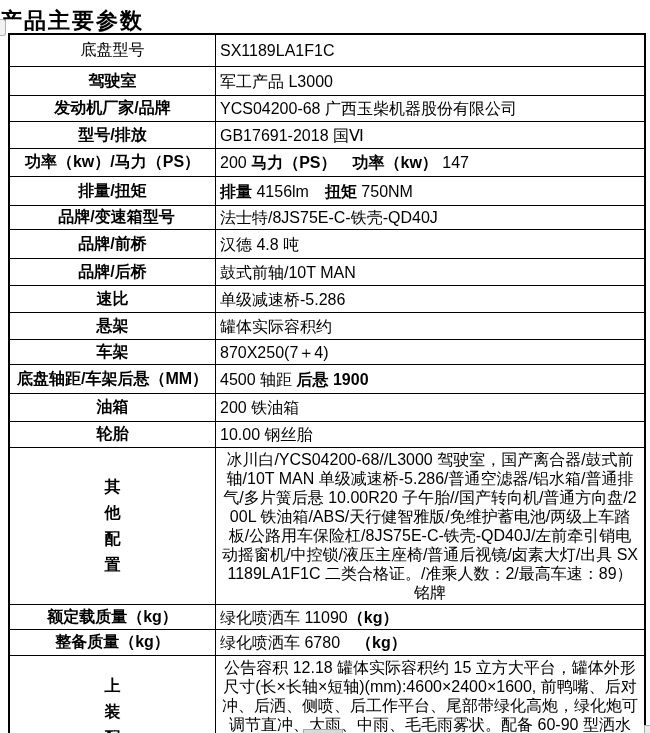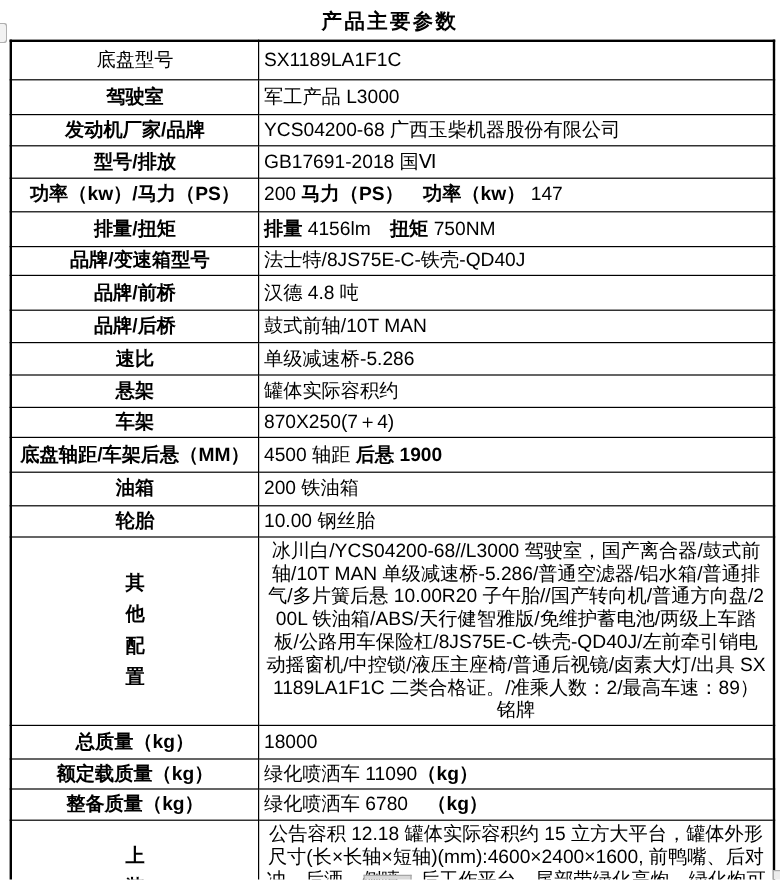--- a/index.html
+++ b/index.html
@@ -11,23 +11,23 @@
     width: 650px;
     height: 733px;
     position: relative;
     overflow: hidden;
     font-family: "Liberation Sans", "DejaVu Sans", sans-serif;
     color: #000;
   }
   .doc-title {
     height: 27px;
     padding-top: 6px;
-    text-align: center;
+    text-align: left;
     font-family: "Liberation Serif", "DejaVu Serif", serif;
-    font-size: 17px;
+    font-size: 22px;
     font-weight: bold;
     letter-spacing: 2px;
   }
   table.spec {
     border-collapse: collapse;
     table-layout: fixed;
     width: 638px;
     margin-left: 8px;
     border: 2px solid #000;
   }
@@ -155,24 +155,20 @@
         <td class="value-cell"><span>10.00 钢丝胎</span></td>
       </tr>
       <tr>
         <td class="label-cell vertical" style="height: 116px;">其
 他
 配
 置</td>
         <td class="value-cell left"><span>冰川白/YCS04200-68//L3000 驾驶室，国产离合器/鼓式前轴/10T MAN 单级减速桥-5.286/普通空滤器/铝水箱/普通排气/多片簧后悬 10.00R20 子午胎//国产转向机/普通方向盘/200L 铁油箱/ABS/天行健智雅版/免维护蓄电池/两级上车踏板/公路用车保险杠/8JS75E-C-铁壳-QD40J/左前牵引销电动摇窗机/中控锁/液压主座椅/普通后视镜/卤素大灯/出具 SX1189LA1F1C 二类合格证。/准乘人数：2/最高车速：89）铭牌</span></td>
       </tr>
       <tr>
-        <td class="label-cell" style="height: 25px;">总质量（kg）</td>
-        <td class="value-cell"><span>18000</span></td>
-      </tr>
-      <tr>
         <td class="label-cell" style="height: 22px;">额定载质量（kg）</td>
         <td class="value-cell"><span>绿化喷洒车 11090</span><span style="font-weight: bold;">（kg）</span></td>
       </tr>
       <tr>
         <td class="label-cell" style="height: 23px;">整备质量（kg）</td>
         <td class="value-cell"><span>绿化喷洒车 6780　</span><span style="font-weight: bold;">（kg）</span></td>
       </tr>
       <tr>
         <td class="label-cell vertical" style="height: 118px;">上
 装

